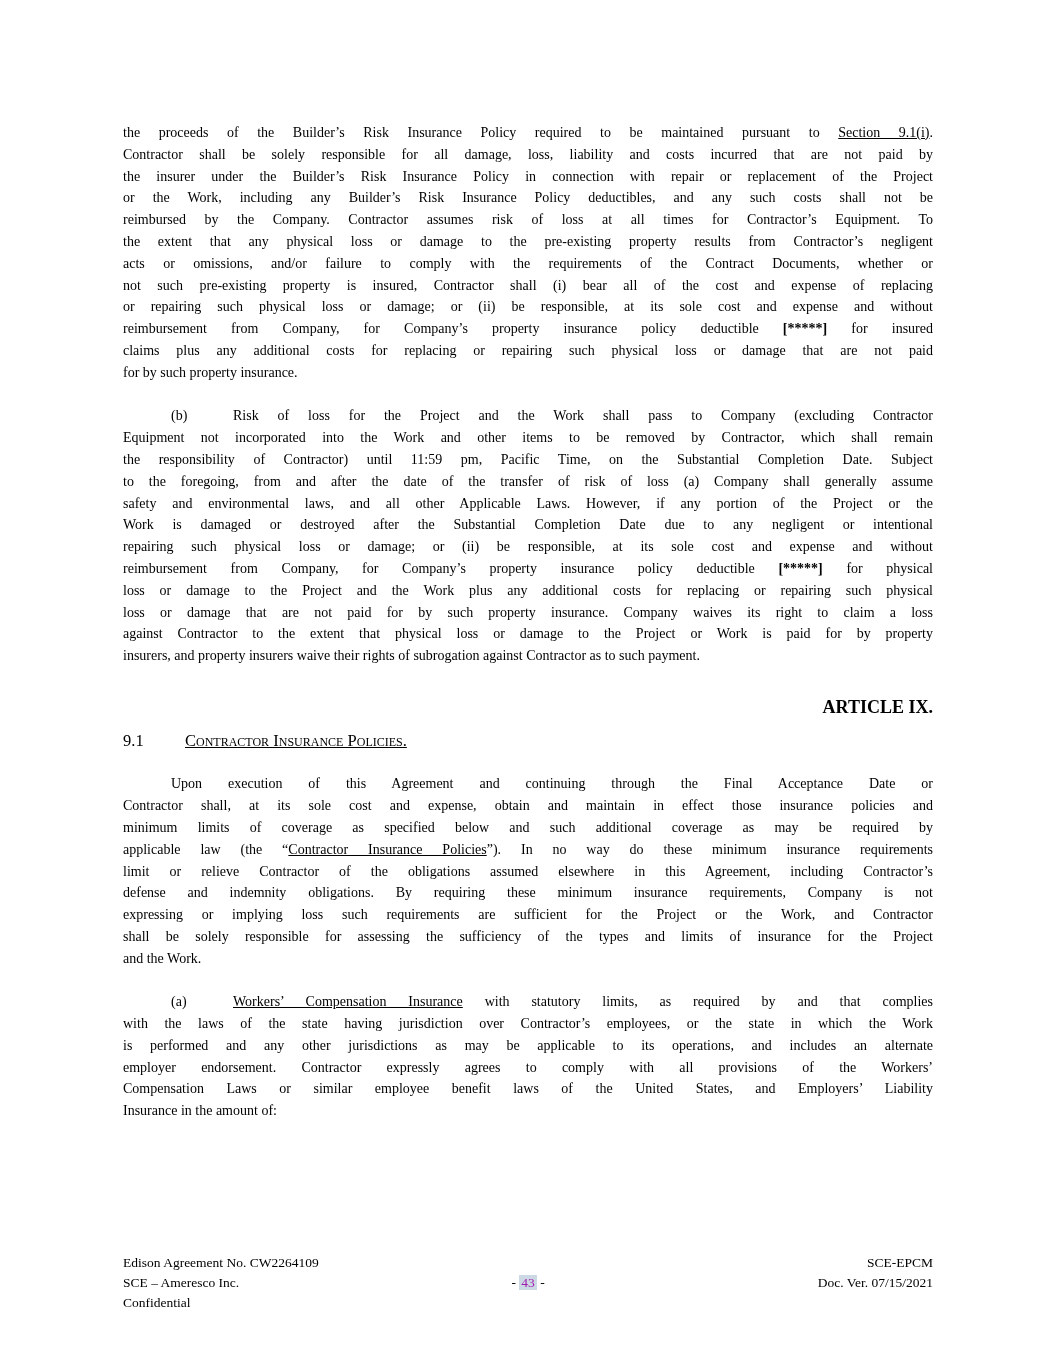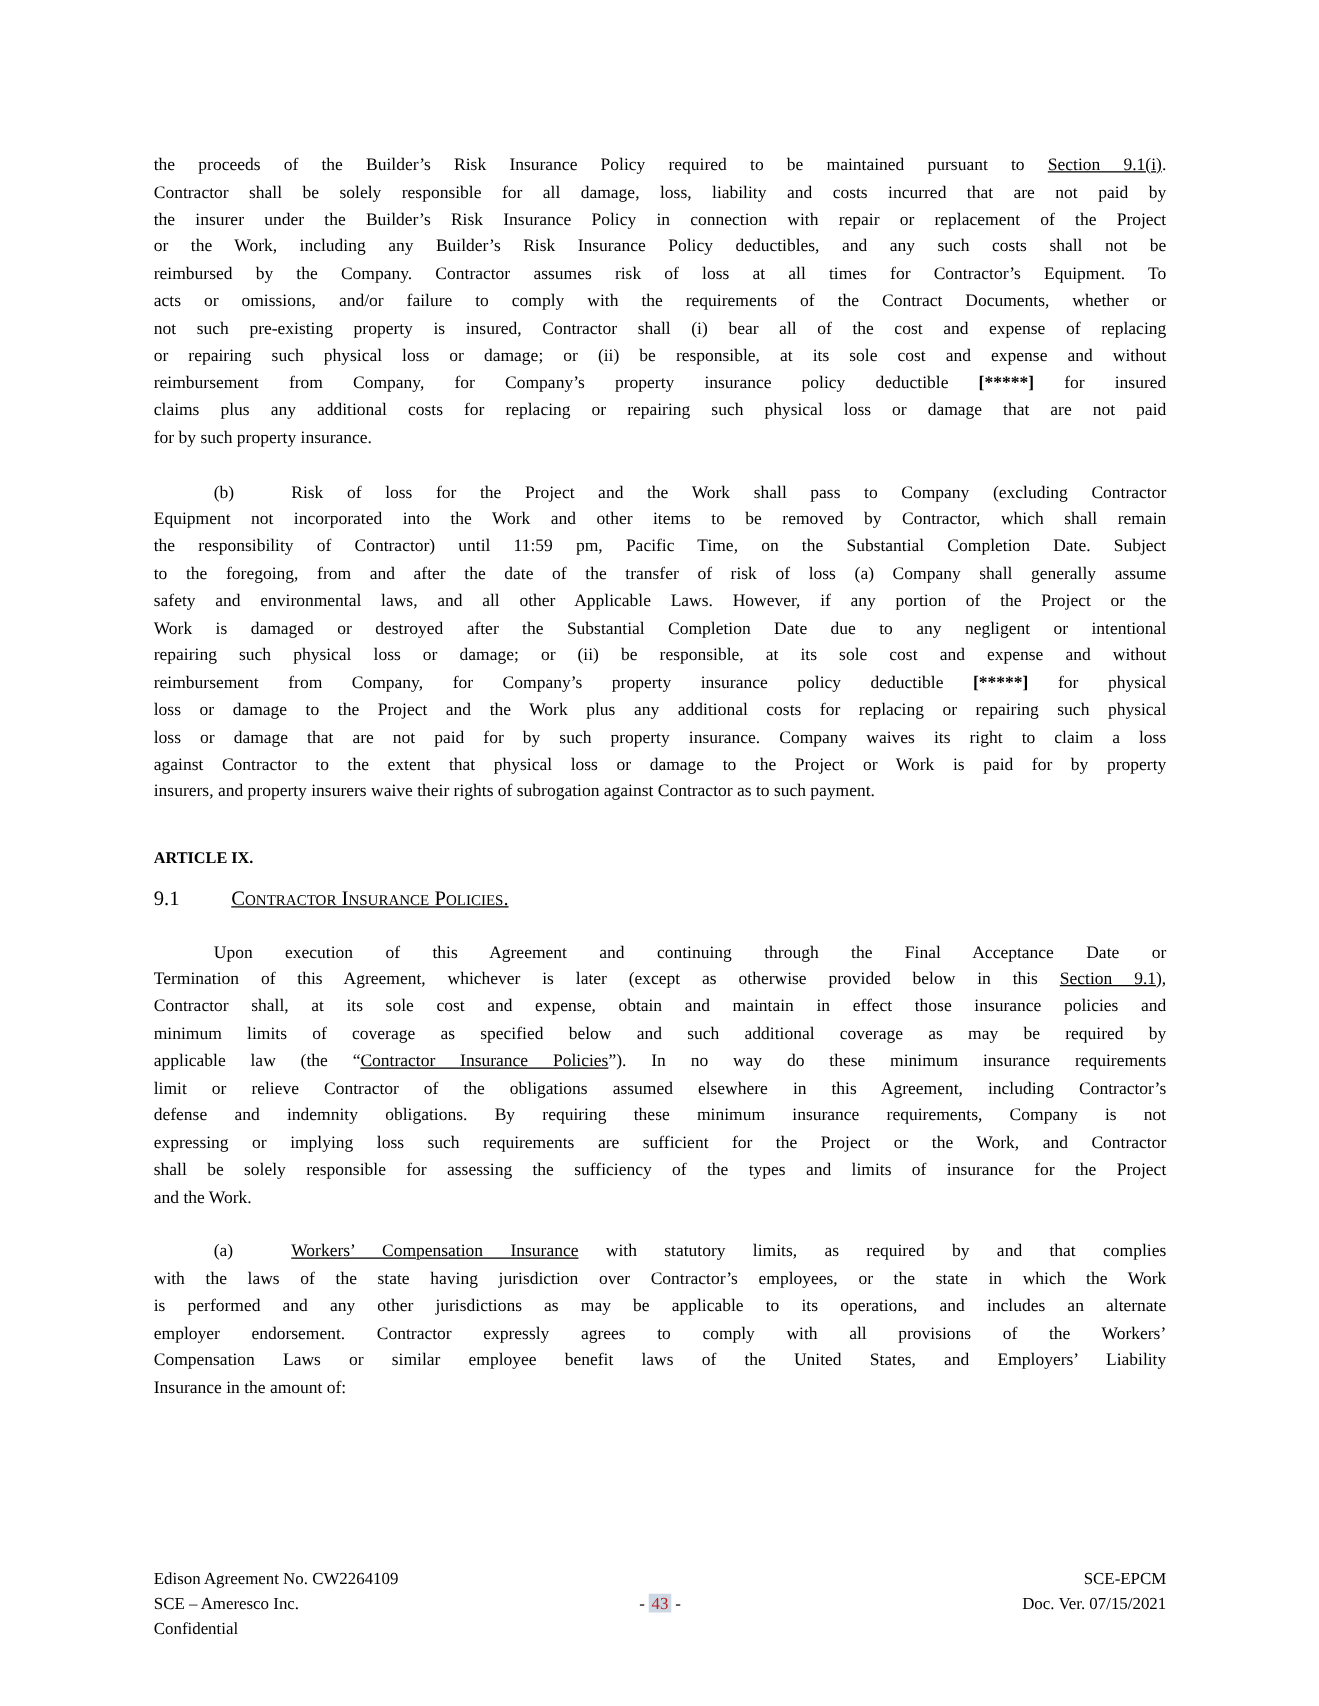--- a/index.html
+++ b/index.html
@@ -20,22 +20,22 @@
     text-align:justify;
     text-align-last:justify;
   }
   .line.last{text-align-last:left;}
   .tab{display:inline-block;}
   .lbl{display:inline-block;}
   .b{font-weight:bold;}
   .u{text-decoration:underline;}
   .sc{font-variant:small-caps;}
   .article-heading{
-    text-align:left;font-weight:bold;
-    font-size:13px;line-height:21.8px;
+    text-align:right;font-weight:bold;
+    font-size:18px;line-height:21.8px;
     margin:30px 0 0 0;
   }
   .section-heading{
     font-size:16.5px;line-height:21.8px;
     margin:11px 0 21.8px 0;
   }
   .section-heading .num{display:inline-block;width:62px;}
   .footer{
     position:absolute;left:123px;top:1253px;width:810px;
     font-size:13.5px;line-height:20px;
@@ -51,20 +51,21 @@
 <div class="page">
 
   <div class="content">
 
     <div class="para">
         <div class="line"><span>the proceeds of the Builder’s Risk Insurance Policy required to be maintained pursuant to </span><span class="u">Section 9.1(i)</span><span>.</span></div>
         <div class="line"><span>Contractor shall be solely responsible for all damage, loss, liability and costs incurred that are not paid by</span></div>
         <div class="line"><span>the insurer under the Builder’s Risk Insurance Policy in connection with repair or replacement of the Project</span></div>
         <div class="line"><span>or the Work, including any Builder’s Risk Insurance Policy deductibles, and any such costs shall not be</span></div>
         <div class="line"><span>reimbursed by the Company.  Contractor assumes risk of loss at all times for Contractor’s Equipment.  To</span></div>
+        <div class="line"><span>the extent that any physical loss or damage to the pre-existing property results from Contractor’s negligent</span></div>
         <div class="line"><span>acts or omissions, and/or failure to comply with the requirements of the Contract Documents, whether or</span></div>
         <div class="line"><span>not such pre-existing property is insured, Contractor shall (i) bear all of the cost and expense of replacing</span></div>
         <div class="line"><span>or repairing such physical loss or damage; or (ii) be responsible, at its sole cost and expense and without</span></div>
         <div class="line"><span>reimbursement from Company, for Company’s property insurance policy deductible </span><span class="b">[*****]</span><span> for insured</span></div>
         <div class="line"><span>claims plus any additional costs for replacing or repairing such physical loss or damage that are not paid</span></div>
         <div class="line last"><span>for by such property insurance.</span></div>
       </div>
 
     <div class="para">
         <div class="line"><span class="tab" style="width: 48px;"></span><span class="lbl" style="width: 62px;">(b)</span><span>Risk of loss for the Project and the Work shall pass to Company (excluding Contractor</span></div>
@@ -84,21 +85,20 @@
     <div class="article-heading">
       <div>ARTICLE IX.</div>
     </div>
 
     <div class="section-heading">
       <span class="num">9.1</span><span class="sc u">Contractor Insurance Policies.</span>
     </div>
 
     <div class="para">
         <div class="line"><span class="tab" style="width: 48px;"></span><span>Upon execution of this Agreement and continuing through the Final Acceptance Date or</span></div>
-        <div class="line"><span>Termination of this Agreement, whichever is later (except as otherwise provided below in this </span><span class="u">Section 9.1</span><span>),</span></div>
         <div class="line"><span>Contractor shall, at its sole cost and expense, obtain and maintain in effect those insurance policies and</span></div>
         <div class="line"><span>minimum limits of coverage as specified below and such additional coverage as may be required by</span></div>
         <div class="line"><span>applicable law (the “</span><span class="u">Contractor Insurance Policies</span><span>”).  In no way do these minimum insurance requirements</span></div>
         <div class="line"><span>limit or relieve Contractor of the obligations assumed elsewhere in this Agreement, including Contractor’s</span></div>
         <div class="line"><span>defense and indemnity obligations.  By requiring these minimum insurance requirements, Company is not</span></div>
         <div class="line"><span>expressing or implying loss such requirements are sufficient for the Project or the Work, and Contractor</span></div>
         <div class="line"><span>shall be solely responsible for assessing the sufficiency of the types and limits of insurance for the Project</span></div>
         <div class="line last"><span>and the Work.</span></div>
       </div>
 
@@ -113,21 +113,21 @@
 
   </div>
 
   <div class="footer">
     <div class="footer-left">
       <div>Edison Agreement No. CW2264109</div>
       <div>SCE – Ameresco Inc.</div>
       <div>Confidential</div>
     </div>
     <div class="footer-center">
-      <span>- </span><span class="pgnum" style="background-color: rgb(204, 216, 227); color: #b91c1c;">43</span><span> -</span>
+      <span>- </span><span class="pgnum" style="background-color: rgb(204, 216, 227); color: #a21caf;">43</span><span> -</span>
     </div>
     <div class="footer-right">
       <div>SCE-EPCM</div>
       <div>Doc. Ver. 07/15/2021</div>
     </div>
   </div>
 
 </div>
 
 </body></html>

